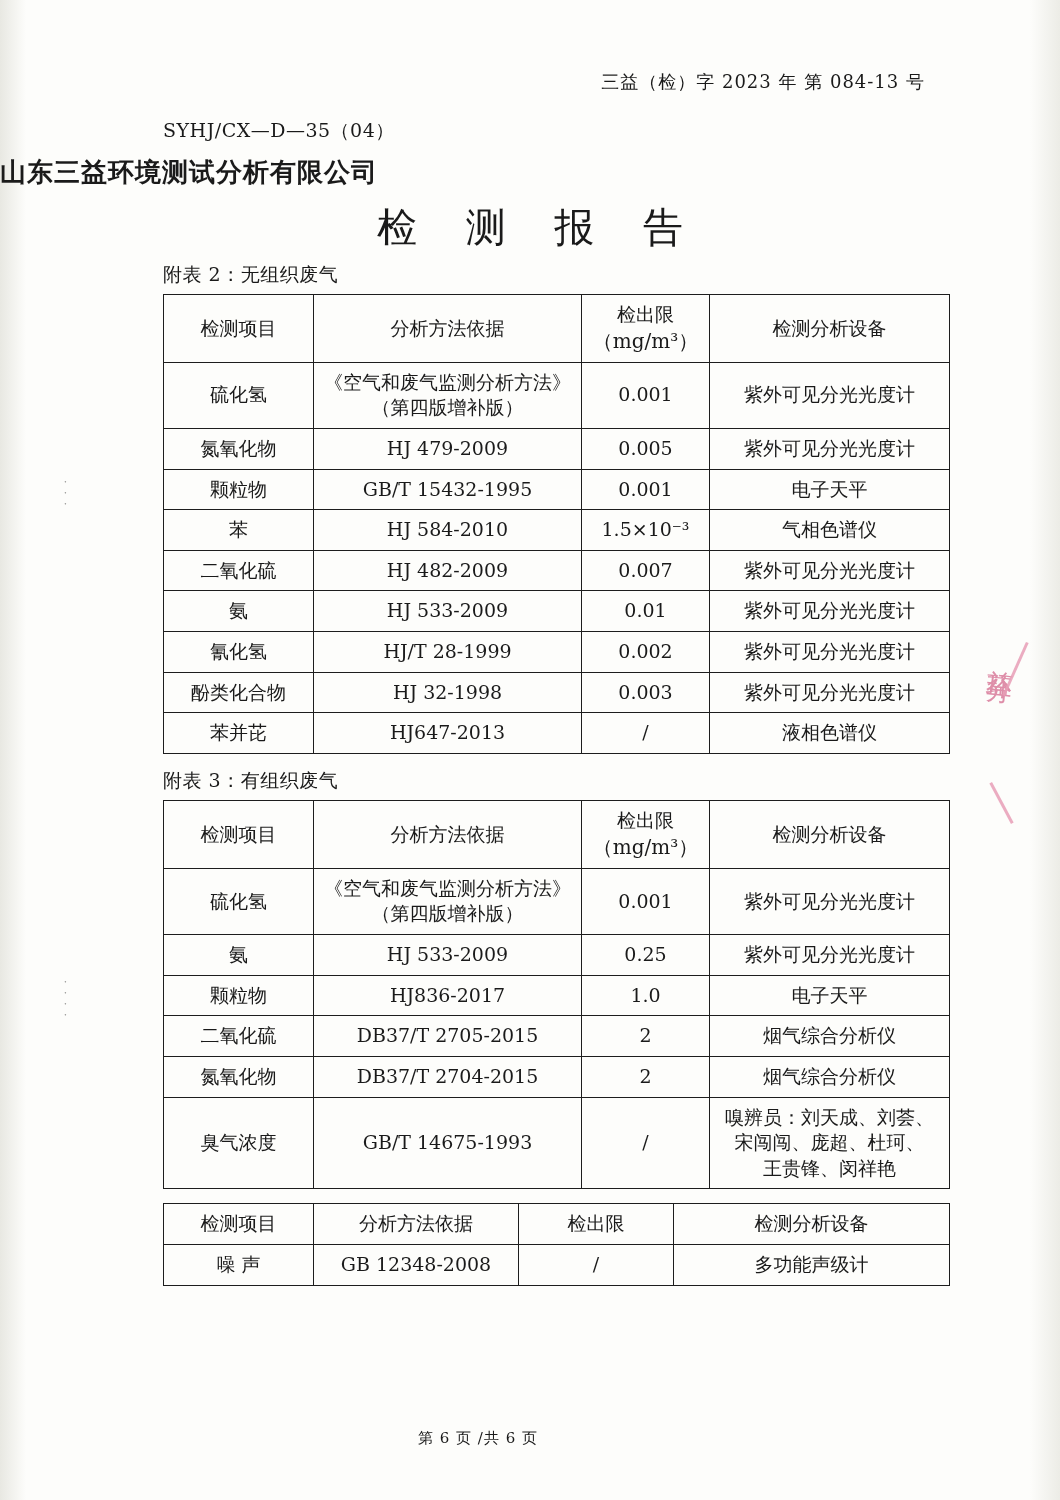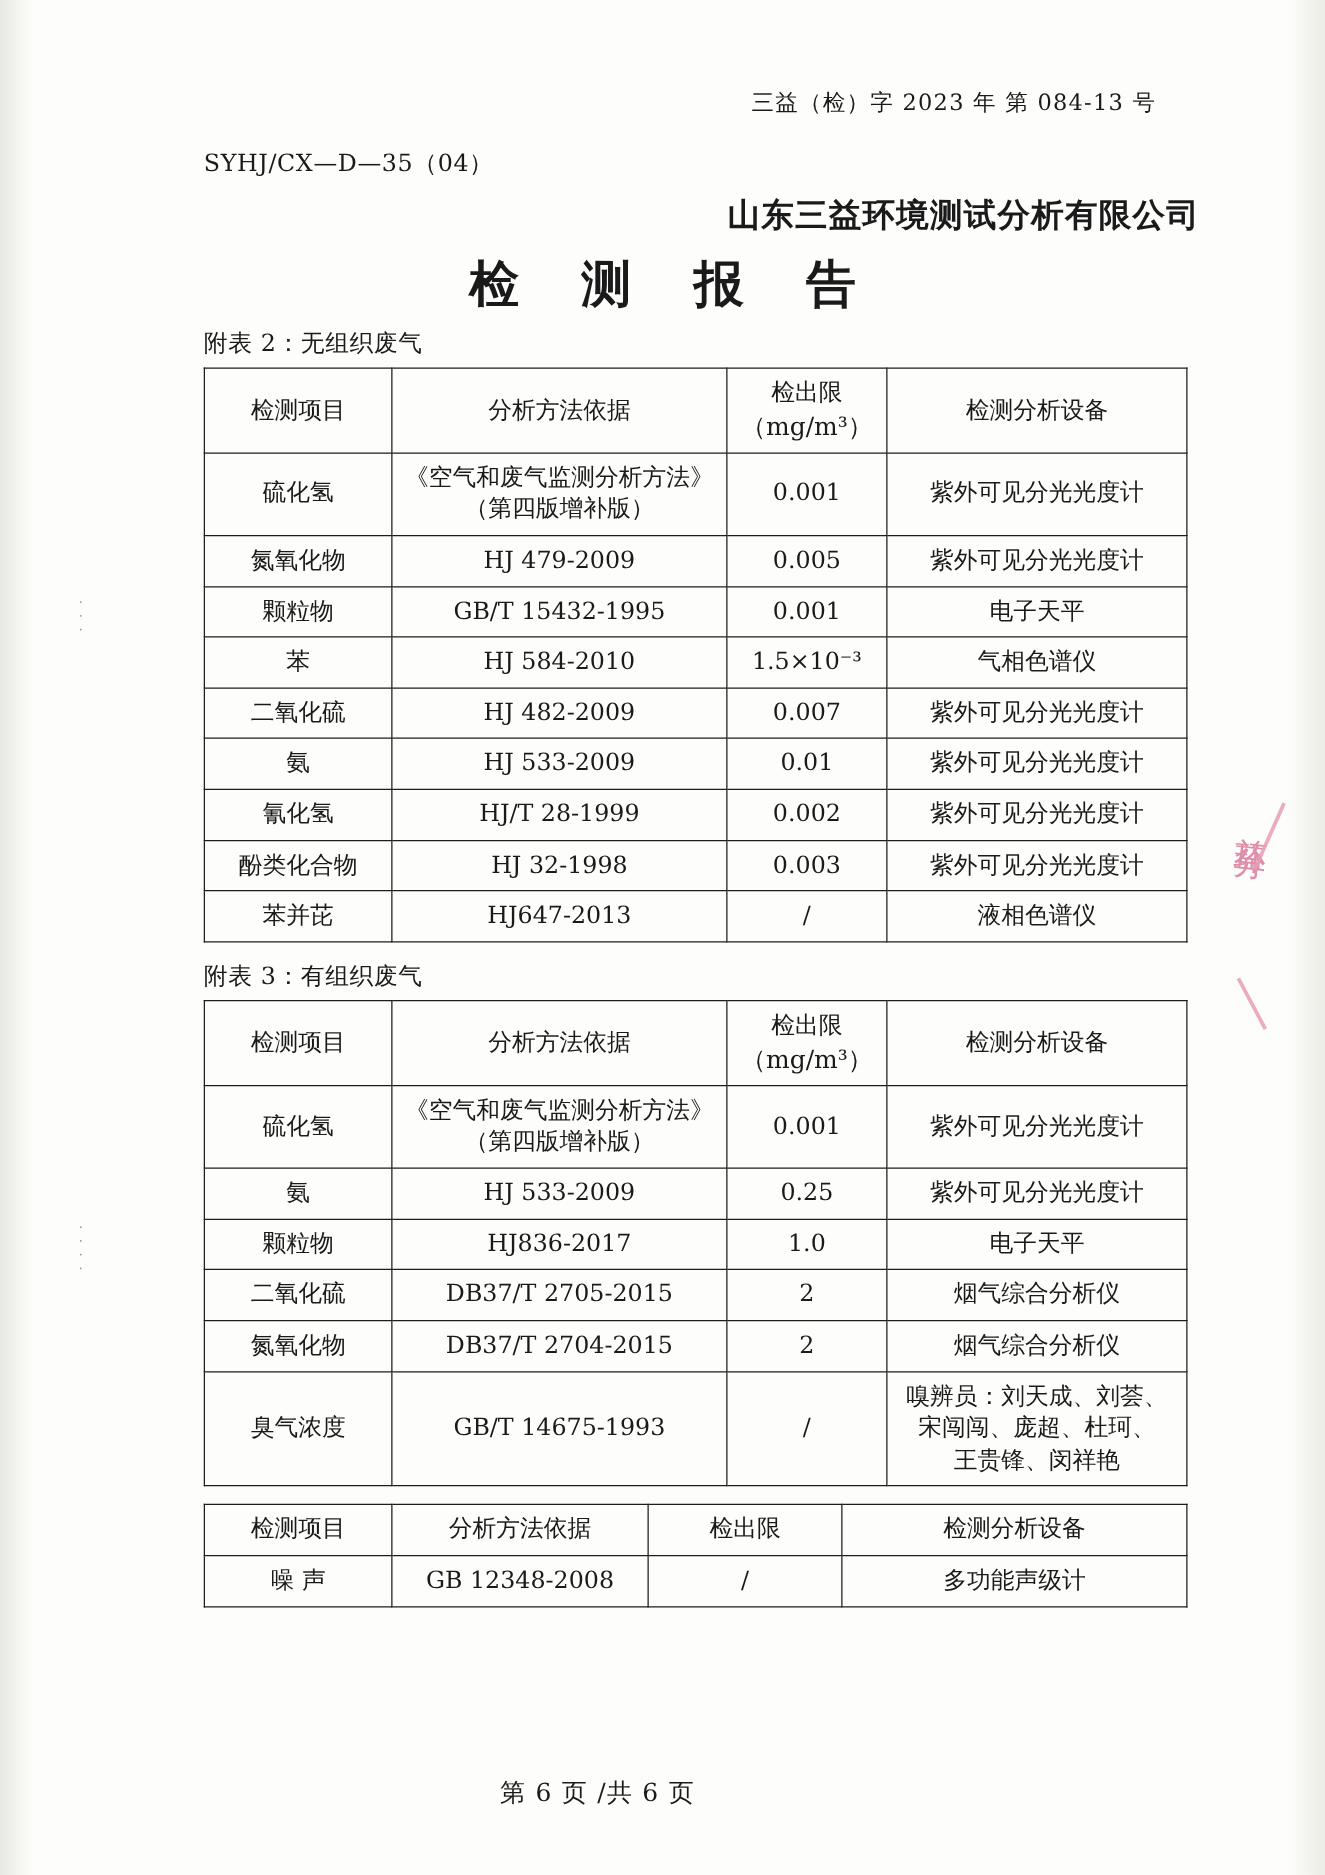--- a/index.html
+++ b/index.html
@@ -52,34 +52,34 @@
     left: 163px;
     font-size: 19px;
     letter-spacing: 0.5px;
     text-align: center;
   }
   .company {
     position: absolute;
     top: 155px;
     left: 0;
     width: 960px;
-    text-align: right;
+    text-align: left;
     font-size: 26px;
     font-weight: bold;
     letter-spacing: 1px;
     font-family: "DejaVu Serif", "Liberation Serif", serif;
   }
   .report-title {
     position: absolute;
     top: 200px;
     left: 0;
     width: 1060px;
     text-align: center;
     font-size: 40px;
-    font-weight: bold;
+    font-weight: normal;
     letter-spacing: 18px;
     text-indent: 18px;
   }
 
   .section-label {
     font-size: 19px;
     margin: 0 0 6px 163px;
     letter-spacing: 0.5px;
   }
 
@@ -126,21 +126,21 @@
     width: 948px;
   }
   .gap { height: 14px; }
 
   .footer {
     position: absolute;
     bottom: 52px;
     left: 0;
     width: 956px;
     text-align: center;
-    font-size: 20px;
+    font-size: 15px;
     letter-spacing: 1px;
   }
 
   
   .seal {
     position: absolute;
     right: 14px;
     top: 630px;
     width: 80px;
     height: 200px;

